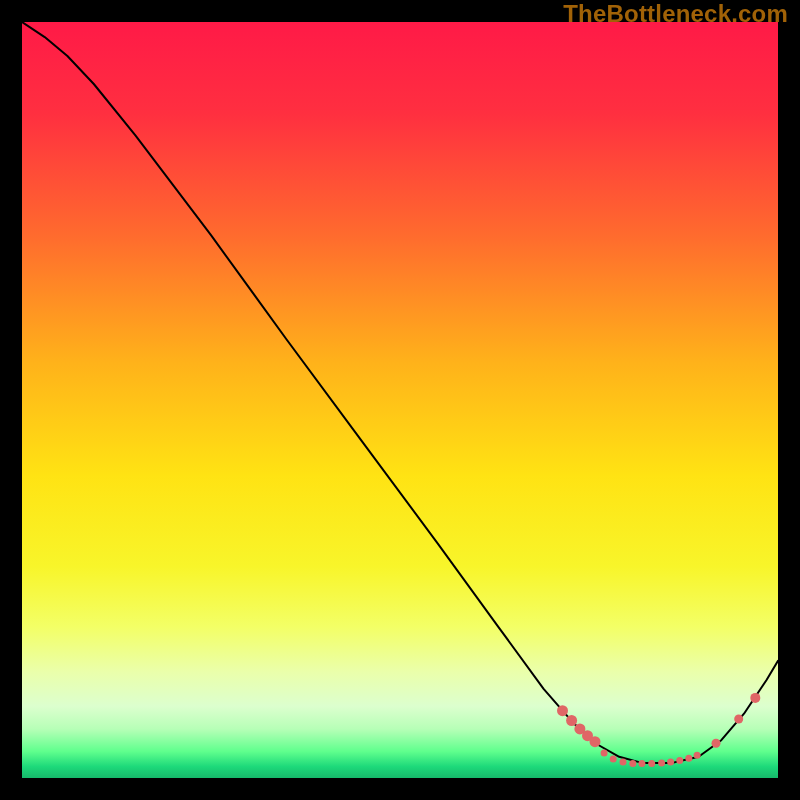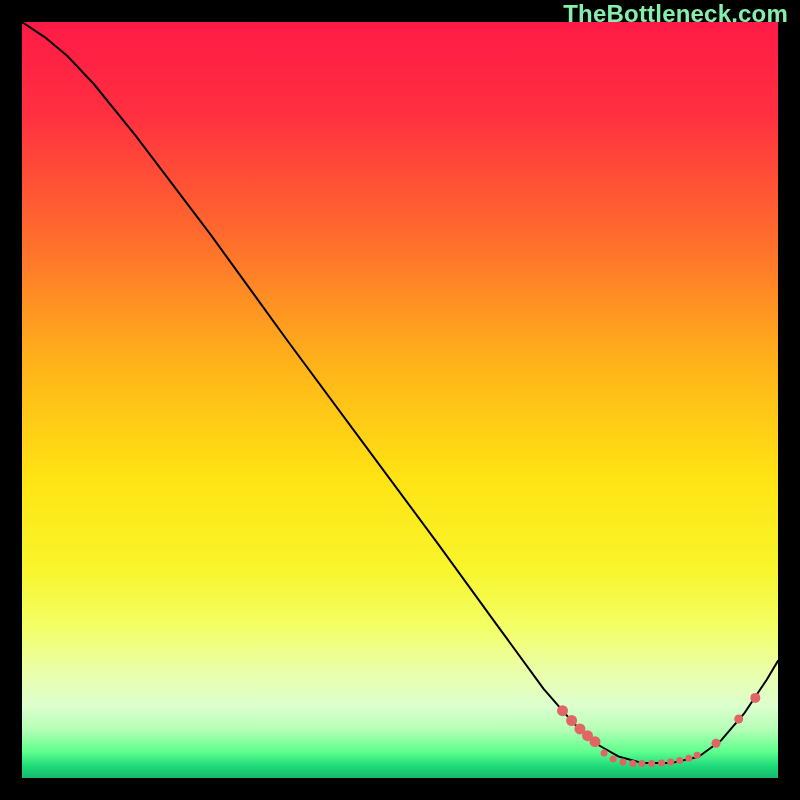--- a/index.html
+++ b/index.html
@@ -1,17 +1,17 @@
 <!DOCTYPE html>
 <html><head>
 <meta charset="utf-8">
 <style>
   html,body{margin:0;padding:0;width:800px;height:800px;background:#000;overflow:hidden;font-family:Arial,Helvetica,sans-serif}
   .frame{position:absolute;left:0;top:0;width:800px;height:800px;background:#000}
-  .watermark{position:absolute;top:0;right:12px;color:#86efac;font-size:24px;font-weight:600;letter-spacing:.2px}
+  .watermark{position:absolute;top:0;right:12px;color:#a16207;font-size:24px;font-weight:600;letter-spacing:.2px}
   .plot{position:absolute;left:22px;top:22px;width:756px;height:756px}
   .plot svg{display:block;width:756px;height:756px}
 </style>
 </head>
 <body>
 
 <div class="frame">
   <div class="watermark">TheBottleneck.com</div>
   <div class="plot">
     <svg id="svg" viewBox="0 0 756 756">

